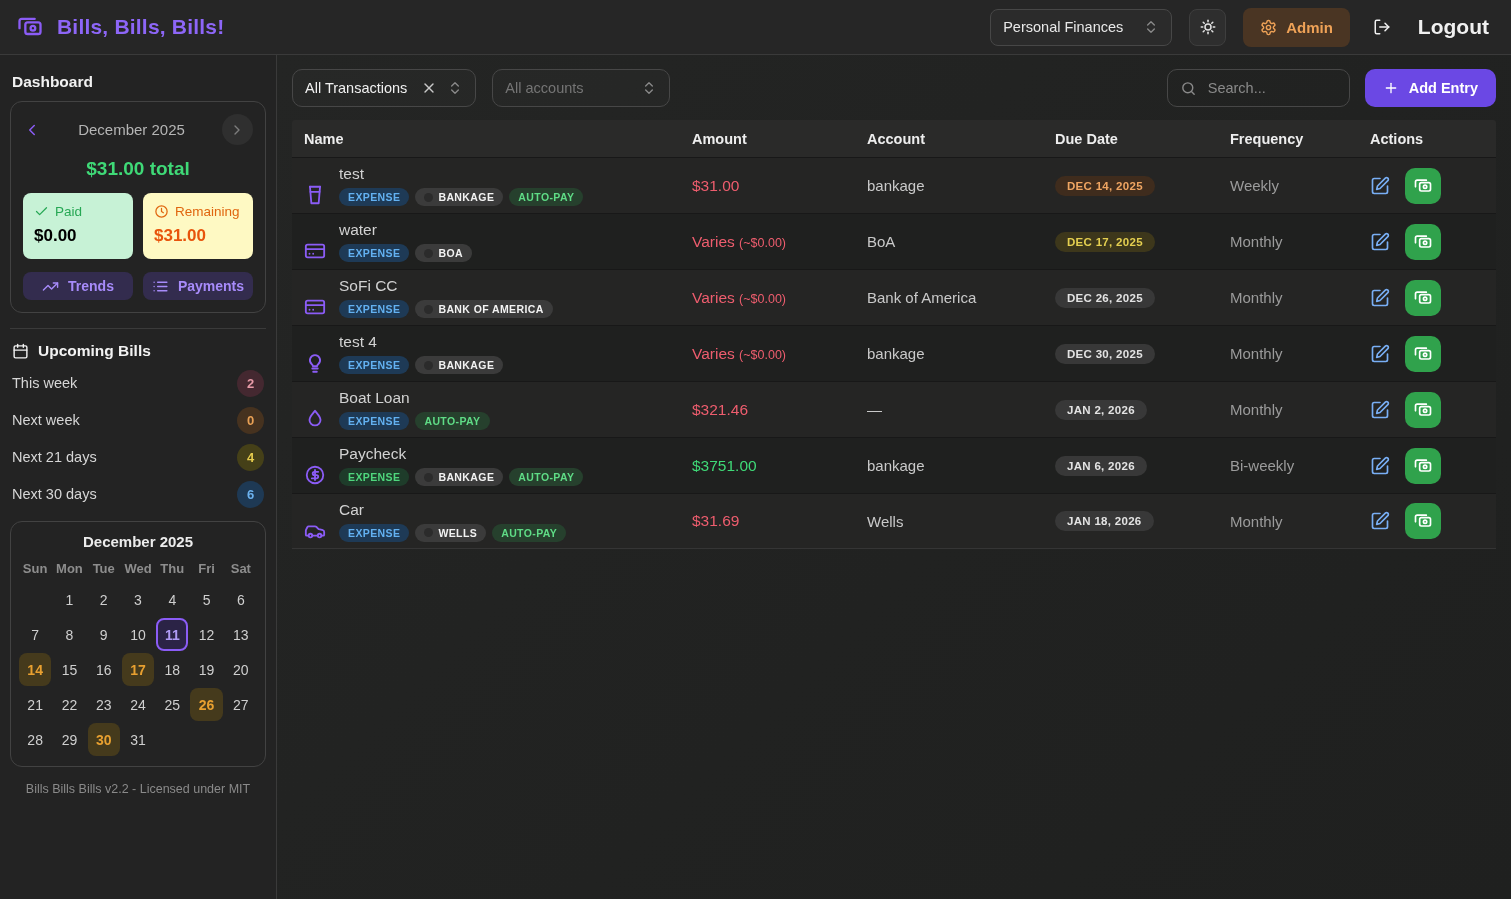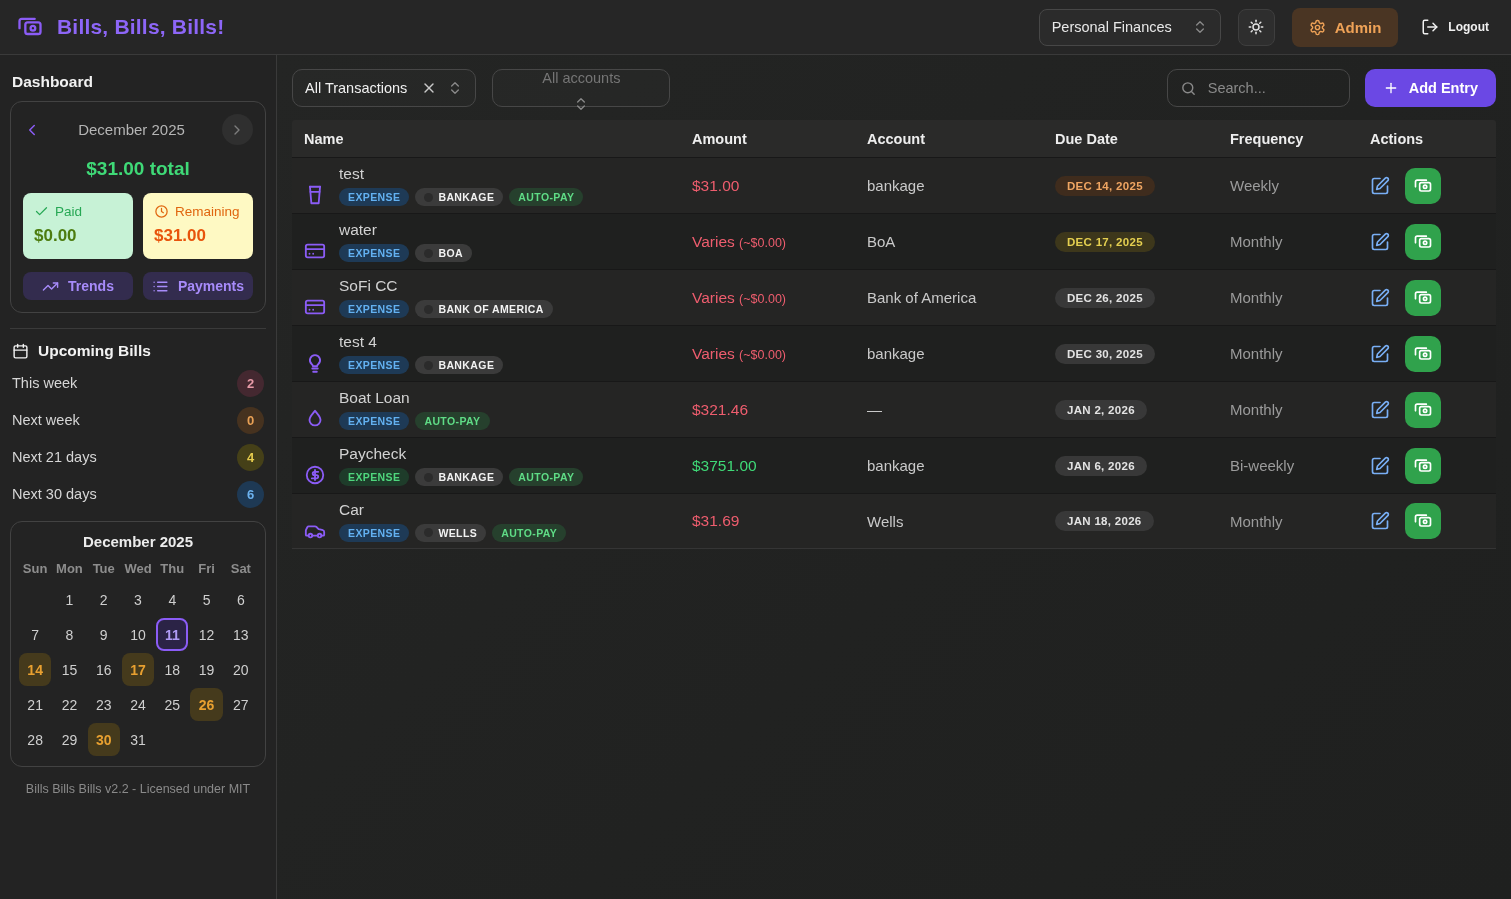--- a/index.html
+++ b/index.html
@@ -21,22 +21,22 @@
   .header-spacer { flex:1; }
   .header-right { display:flex; align-items:center; gap:17px; }
   .select { height:37px; border:1px solid #474747; background:#2b2b2b; border-radius:8px;
             display:flex; align-items:center; gap:8px; padding:0 12px; font-size:14.5px; cursor:pointer; }
   .workspace-select { width:182px; justify-content:space-between; color:#e8e8e8; }
   .chev-updown { color:#8a8a8a; }
   .theme-btn { width:37px; height:37px; border-radius:8px; background:#2e2e2e; border:1px solid #3e3e3e;
                color:#e3e3e3; display:grid; place-items:center; cursor:pointer; }
   .admin-btn { height:39px; border-radius:8px; background:#4a3523; color:#efa257; font-weight:bold;
                font-size:15px; display:flex; align-items:center; gap:9px; padding:0 17px; border:none; cursor:pointer; font-family:inherit; }
-  .logout-btn { background:none; border:none; color:#f0f0f0; font-weight:bold; font-size:12px;
-                display:flex; align-items:center; gap:9px; cursor:pointer; font-family:inherit; }
+  .logout-btn { background:none; border:none; color:#f0f0f0; font-weight:bold; font-size:21px;
+                display:flex; align-items:center; gap:27px; cursor:pointer; font-family:inherit; }
 
   
   .body { flex:1; display:flex; min-height:0; }
   .sidebar { width:277px; flex:0 0 auto; border-right:1px solid #3a3a3a; background:#232323;
              padding:10px 10px 0; overflow:hidden; }
   .main { flex:1; padding:14px 15px; background:linear-gradient(135deg,#242524 0%,#212221 55%,#1f201f 100%); overflow:hidden; }
 
   
   .side-heading { font-size:15.5px; font-weight:bold; color:#f2f2f2; margin:8px 0 2px 2px; }
   .month-card { border:1px solid #424242; border-radius:12px; padding:12px; margin-top:10px; }
@@ -45,21 +45,21 @@
   .month-label { color:#b5b5b5; font-size:15px; }
   .nav-next { width:31px; height:31px; border-radius:50%; background:#2f2f2f; border:none; color:#7d7d7d;
               display:grid; place-items:center; cursor:pointer; }
   .month-total { color:#3fd977; font-weight:bold; font-size:19px; text-align:center; margin:13px 0; }
   .sum-grid { display:grid; grid-template-columns:1fr 1fr; gap:10px; }
   .sum-card { border-radius:8px; padding:11px 11px 13px; }
   .sum-card .sum-head { display:flex; align-items:center; gap:6px; font-size:13.5px; }
   .sum-card .sum-value { font-weight:bold; font-size:17px; margin-top:7px; }
   .sum-card.paid { background:#c7f2d6; }
   .paid .sum-head { color:#27a855; }
-  .paid .sum-value { color:#4d7c0f; }
+  .paid .sum-value { color:#000000; }
   .sum-card.remaining { background:#fef9c3; }
   .remaining .sum-head { color:#e0660f; }
   .remaining .sum-value { color:#e8540c; }
   .action-grid { display:grid; grid-template-columns:1fr 1fr; gap:10px; margin-top:13px; }
   .side-btn { height:28px; border-radius:8px; background:#332c4e; color:#a78bfa; font-weight:bold;
               font-size:14px; border:none; display:flex; align-items:center; justify-content:center; gap:9px;
               cursor:pointer; font-family:inherit; }
 
   .upcoming { margin-top:15px; border-top:1px solid #3a3a3a; padding:13px 2px 0; }
   .upcoming-head { display:flex; align-items:center; gap:9px; font-weight:bold; font-size:15.5px; color:#f2f2f2; }
@@ -82,21 +82,21 @@
   .cal-cell.today { border:2px solid #8b5cf6; background:#2b2346; color:#b09bf5; font-weight:bold; }
   .cal-cell.due   { background:#453a1c; color:#e8a030; font-weight:bold; }
   .side-footer { margin-top:15px; text-align:center; color:#8a8a8a; font-size:12.5px; }
 
   
   .toolbar { display:flex; align-items:center; gap:8px; }
   .filter-select { border:1px solid #474747; background:rgba(255,255,255,0.015); height:38px; border-radius:10px;
                    display:flex; align-items:center; gap:10px; padding:0 12px; font-size:14.5px; cursor:pointer; }
   .trans-filter { color:#f0f0f0; }
   .x-btn { background:none; border:none; color:#c9c9c9; padding:0; margin-left:4px; cursor:pointer; display:grid; place-items:center; }
-  .accounts-filter { color:#757575; width:178px; justify-content:space-between; margin-left:8px;flex-direction:column; }
+  .accounts-filter { color:#757575; width:178px; justify-content:space-between; margin-left:8px; }
   .toolbar-spacer { flex:1; }
   .search-box { width:183px; height:38px; border:1px solid #474747; border-radius:10px; display:flex;
                 align-items:center; gap:9px; padding:0 12px; color:#8a8a8a; }
   .search-box input { background:none; border:none; outline:none; color:#e0e0e0; font-size:14.5px;
                       width:100%; font-family:inherit; }
   .search-box input::placeholder { color:#8a8a8a; }
   .add-btn { height:38px; border-radius:10px; background:#6b48e4; color:#fff; font-weight:bold; font-size:14.5px;
              border:none; display:flex; align-items:center; gap:10px; padding:0 18px; margin-left:7px;
              cursor:pointer; font-family:inherit; }
 

